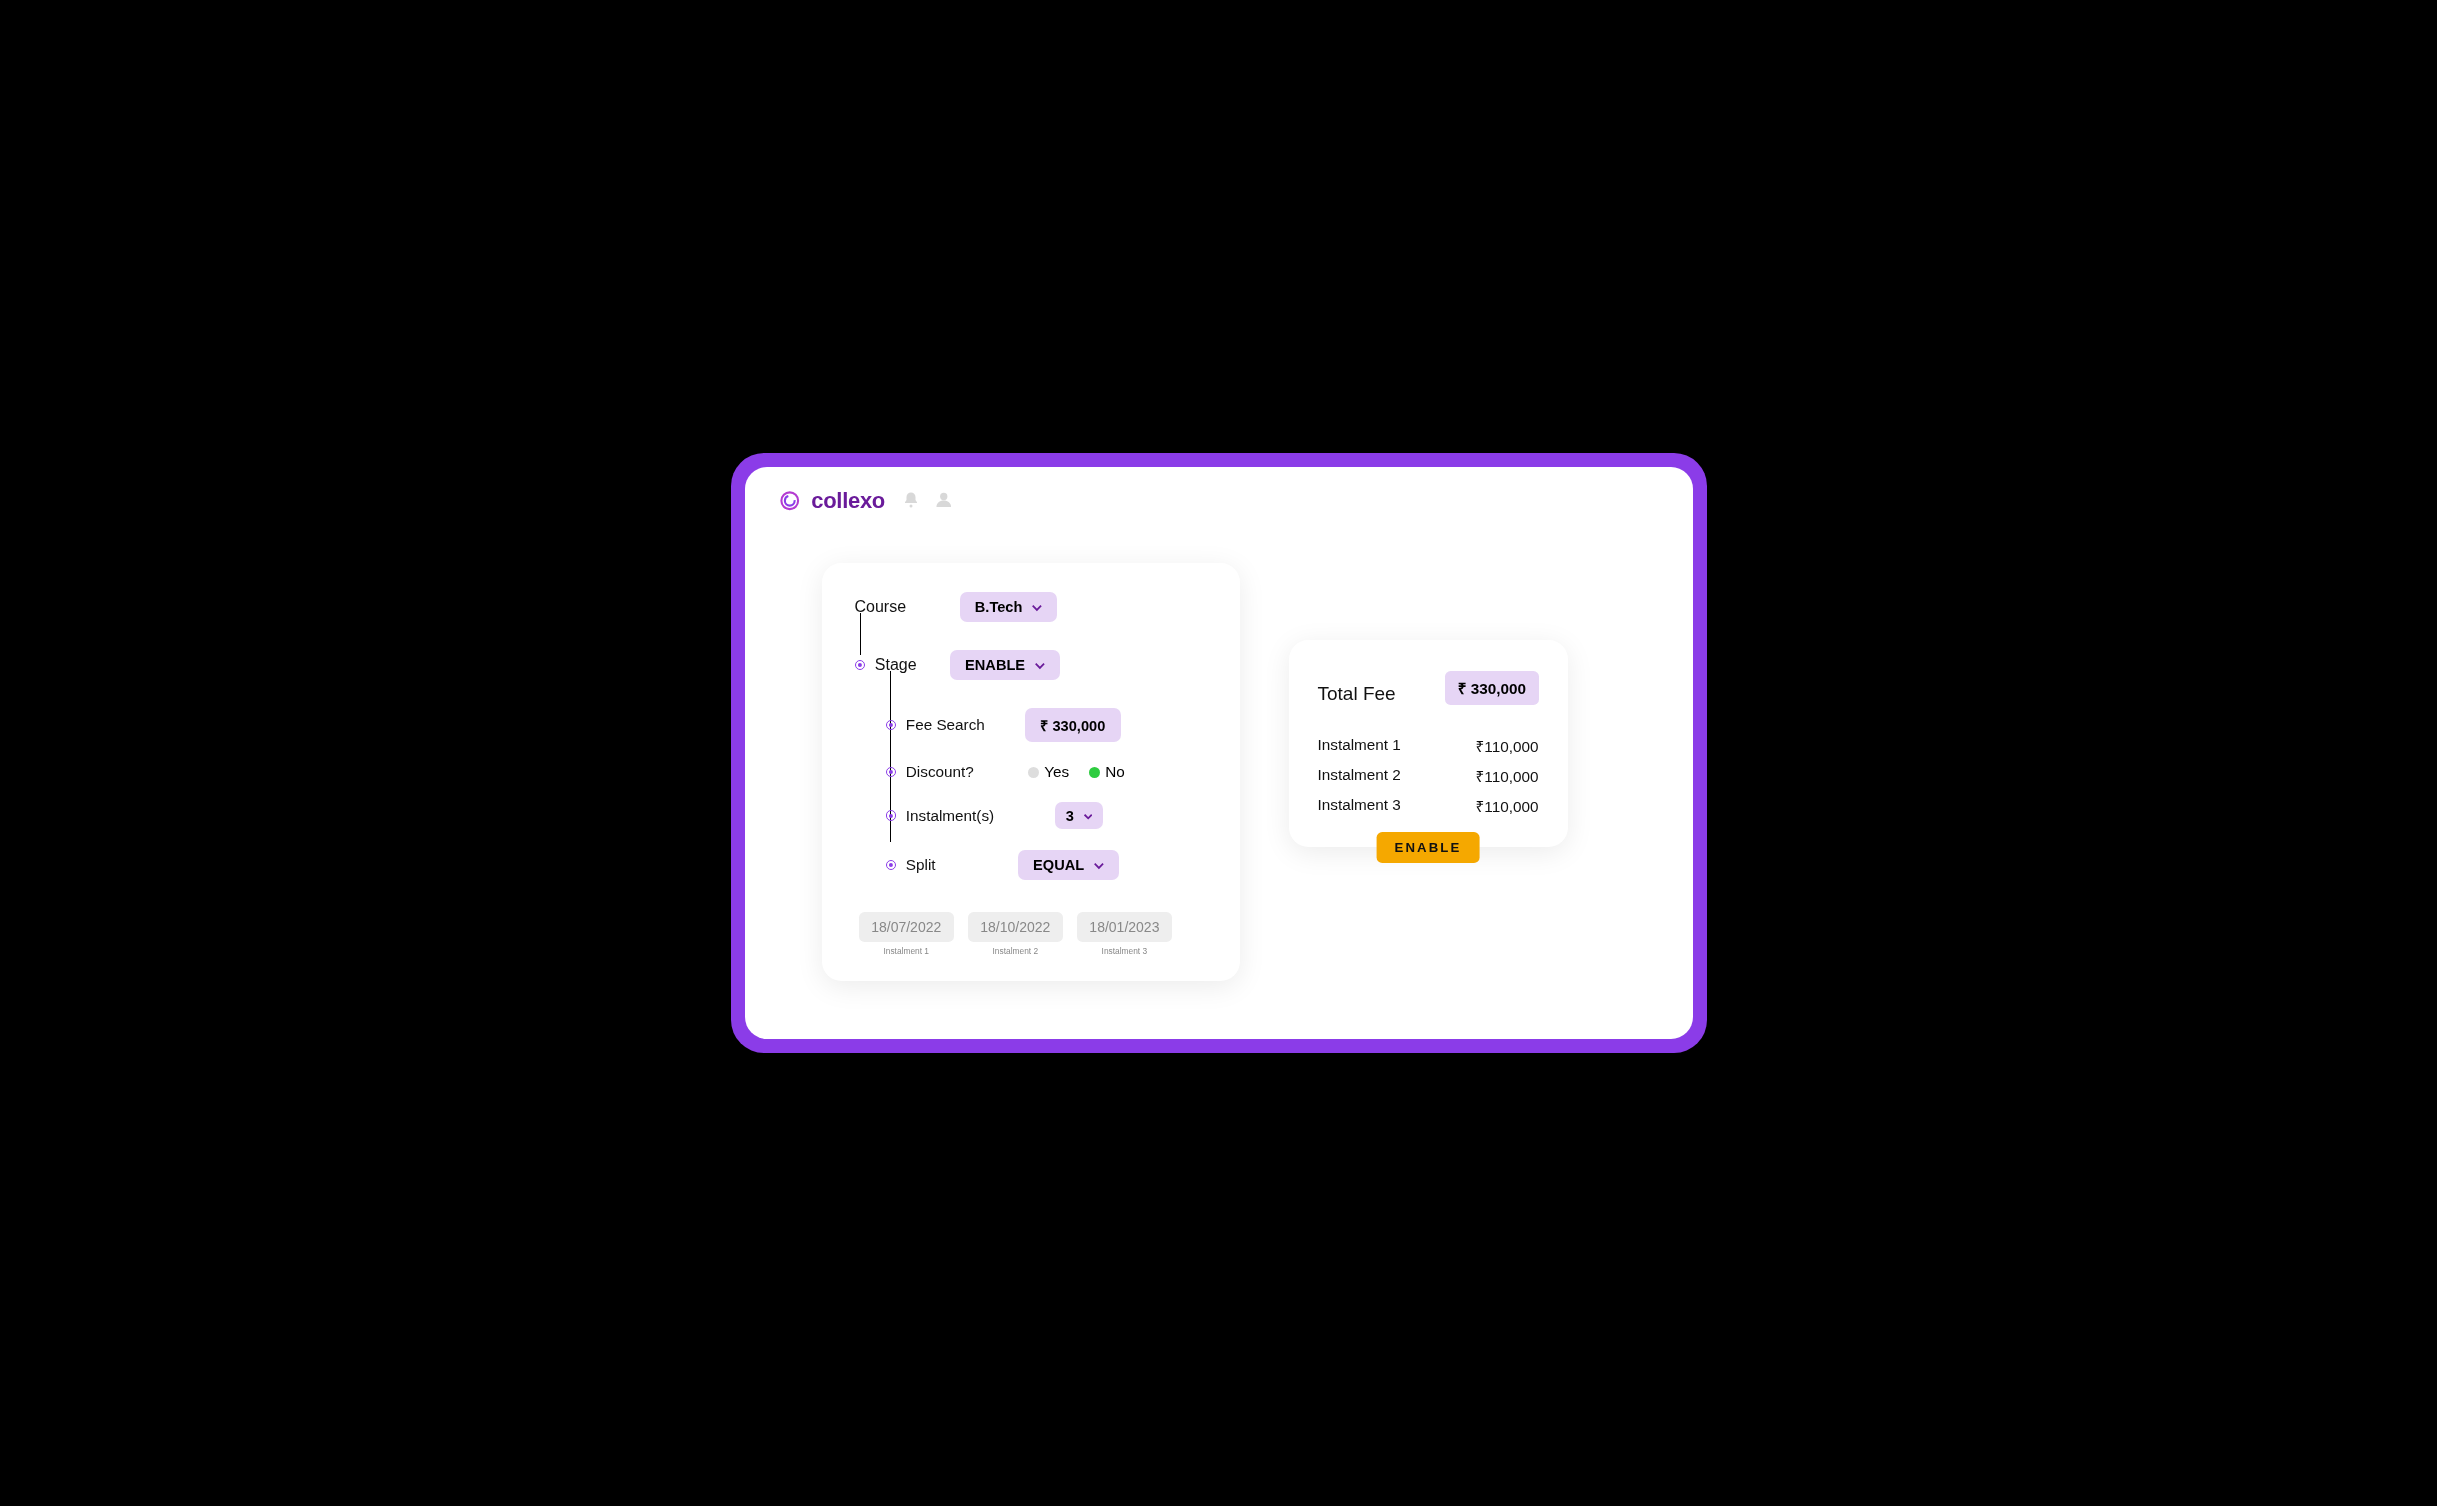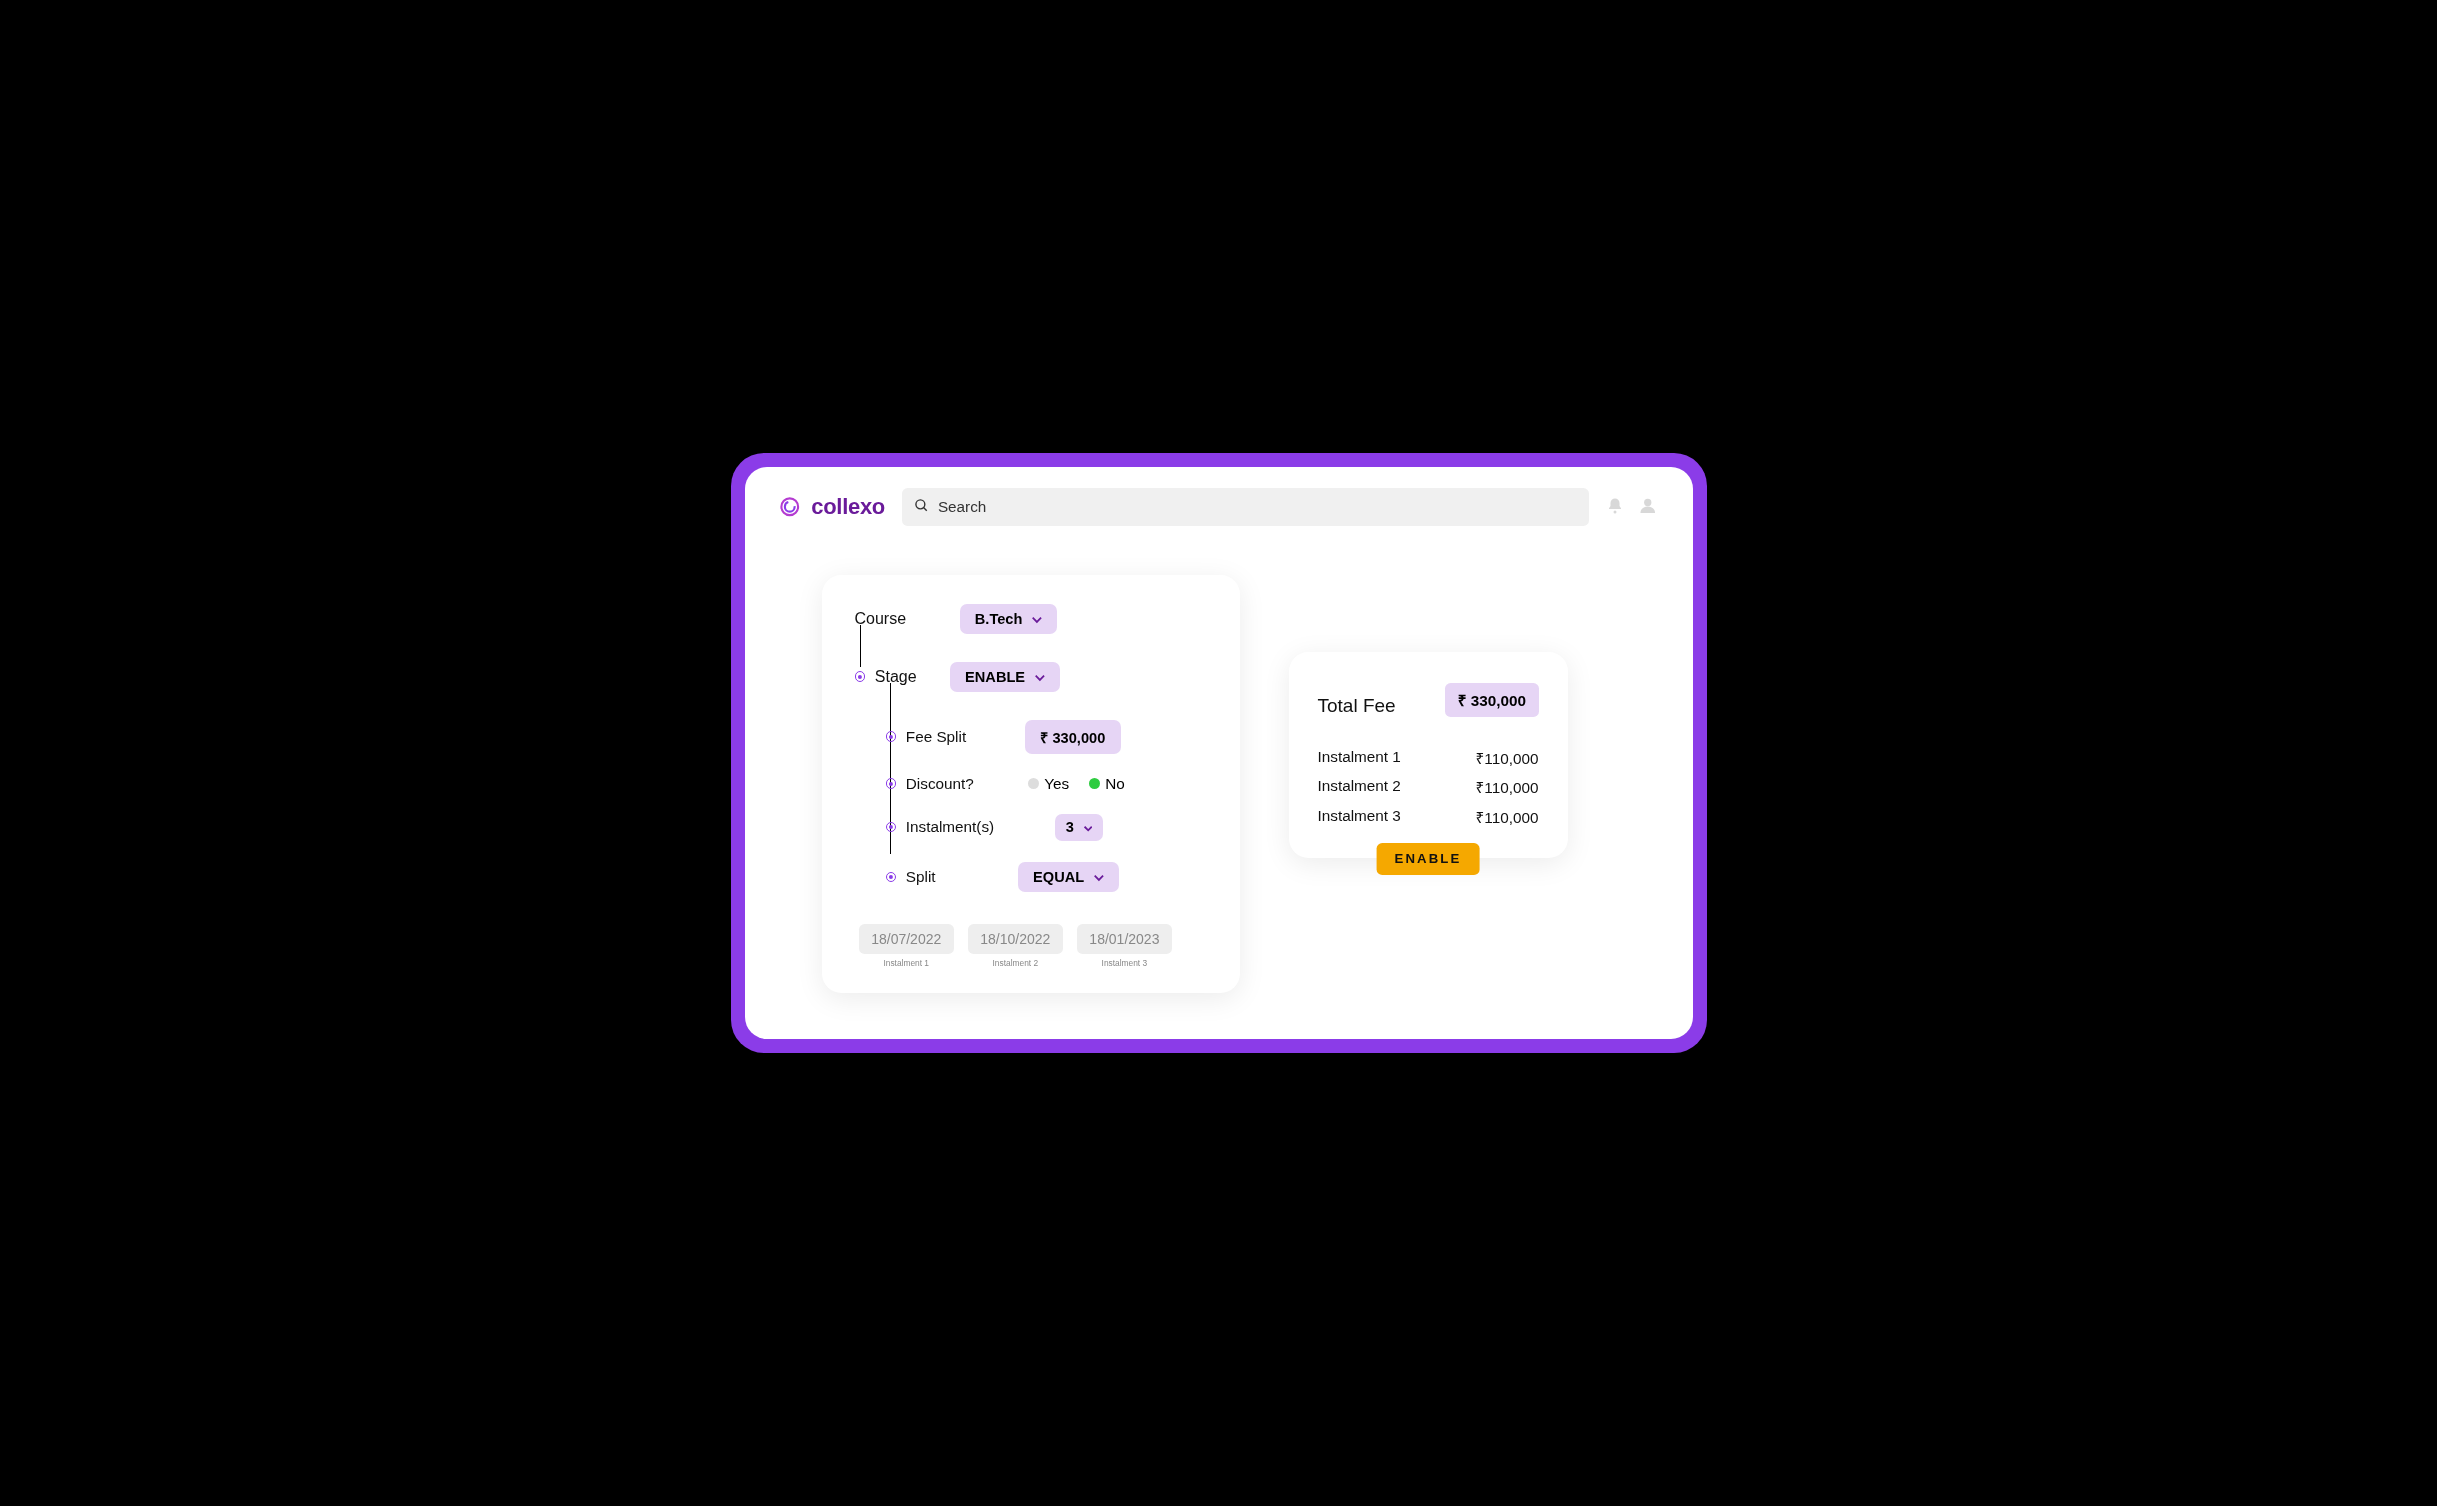--- a/index.html
+++ b/index.html
@@ -260,29 +260,20 @@
 
     <div class="header">
       <div class="logo">
         <span class="logo-icon">
           <svg width="19.5" height="19.5" viewBox="0 0 28 28">
             <circle cx="14" cy="14" r="12" fill="none" stroke="#b43bd1" stroke-width="3"></circle>
             <circle cx="14" cy="14" r="7" fill="none" stroke="#8b3ce8" stroke-width="3" stroke-dasharray="30 12"></circle>
           </svg>
         </span>
         <span class="logo-text">collexo</span>
-      </div>
-      <div class="search-bar">
-        <span>
-          <svg width="15.3" height="15.3" viewBox="0 0 24 24" fill="none" stroke="#333" stroke-width="2.2">
-            <circle cx="10" cy="10" r="7"></circle>
-            <line x1="20" y1="20" x2="15" y2="15"></line>
-          </svg>
-        </span>
-        <input type="text" placeholder="Search" style="">
       </div>
       <div class="header-icons">
         <span>
           <svg width="18" height="18" viewBox="0 0 24 24" fill="#d8d8d8">
             <path d="M12 2a6 6 0 0 0-6 6v4l-2 3v1h16v-1l-2-3V8a6 6 0 0 0-6-6z"></path>
             <circle cx="12" cy="20" r="2"></circle>
           </svg>
         </span>
         <span>
           <svg width="19.5" height="19.5" viewBox="0 0 24 24" fill="#d8d8d8">
@@ -319,21 +310,21 @@
             <span class="chevron">
               <svg width="9.8" height="7" viewBox="0 0 14 10">
                   <path d="M1 1l6 6 6-6" fill="none" stroke="#6a1b9a" stroke-width="2.5"></path>
                 </svg>
             </span>
           </span>
         </div>
 
         <div class="tree-row sub-row">
           <span class="marker"></span>
-          <span class="sub-label">Fee Split</span>
+          <span class="sub-label">Fee Search</span>
           <span class="pill" style="font-weight:600">₹ 330,000</span>
         </div>
 
         <div class="tree-row sub-row">
           <span class="marker"></span>
           <span class="sub-label">Discount?</span>
           <div class="radio-group">
             <span class="radio-opt">
               <span class="radio-dot"></span>
               <span>Yes</span>

